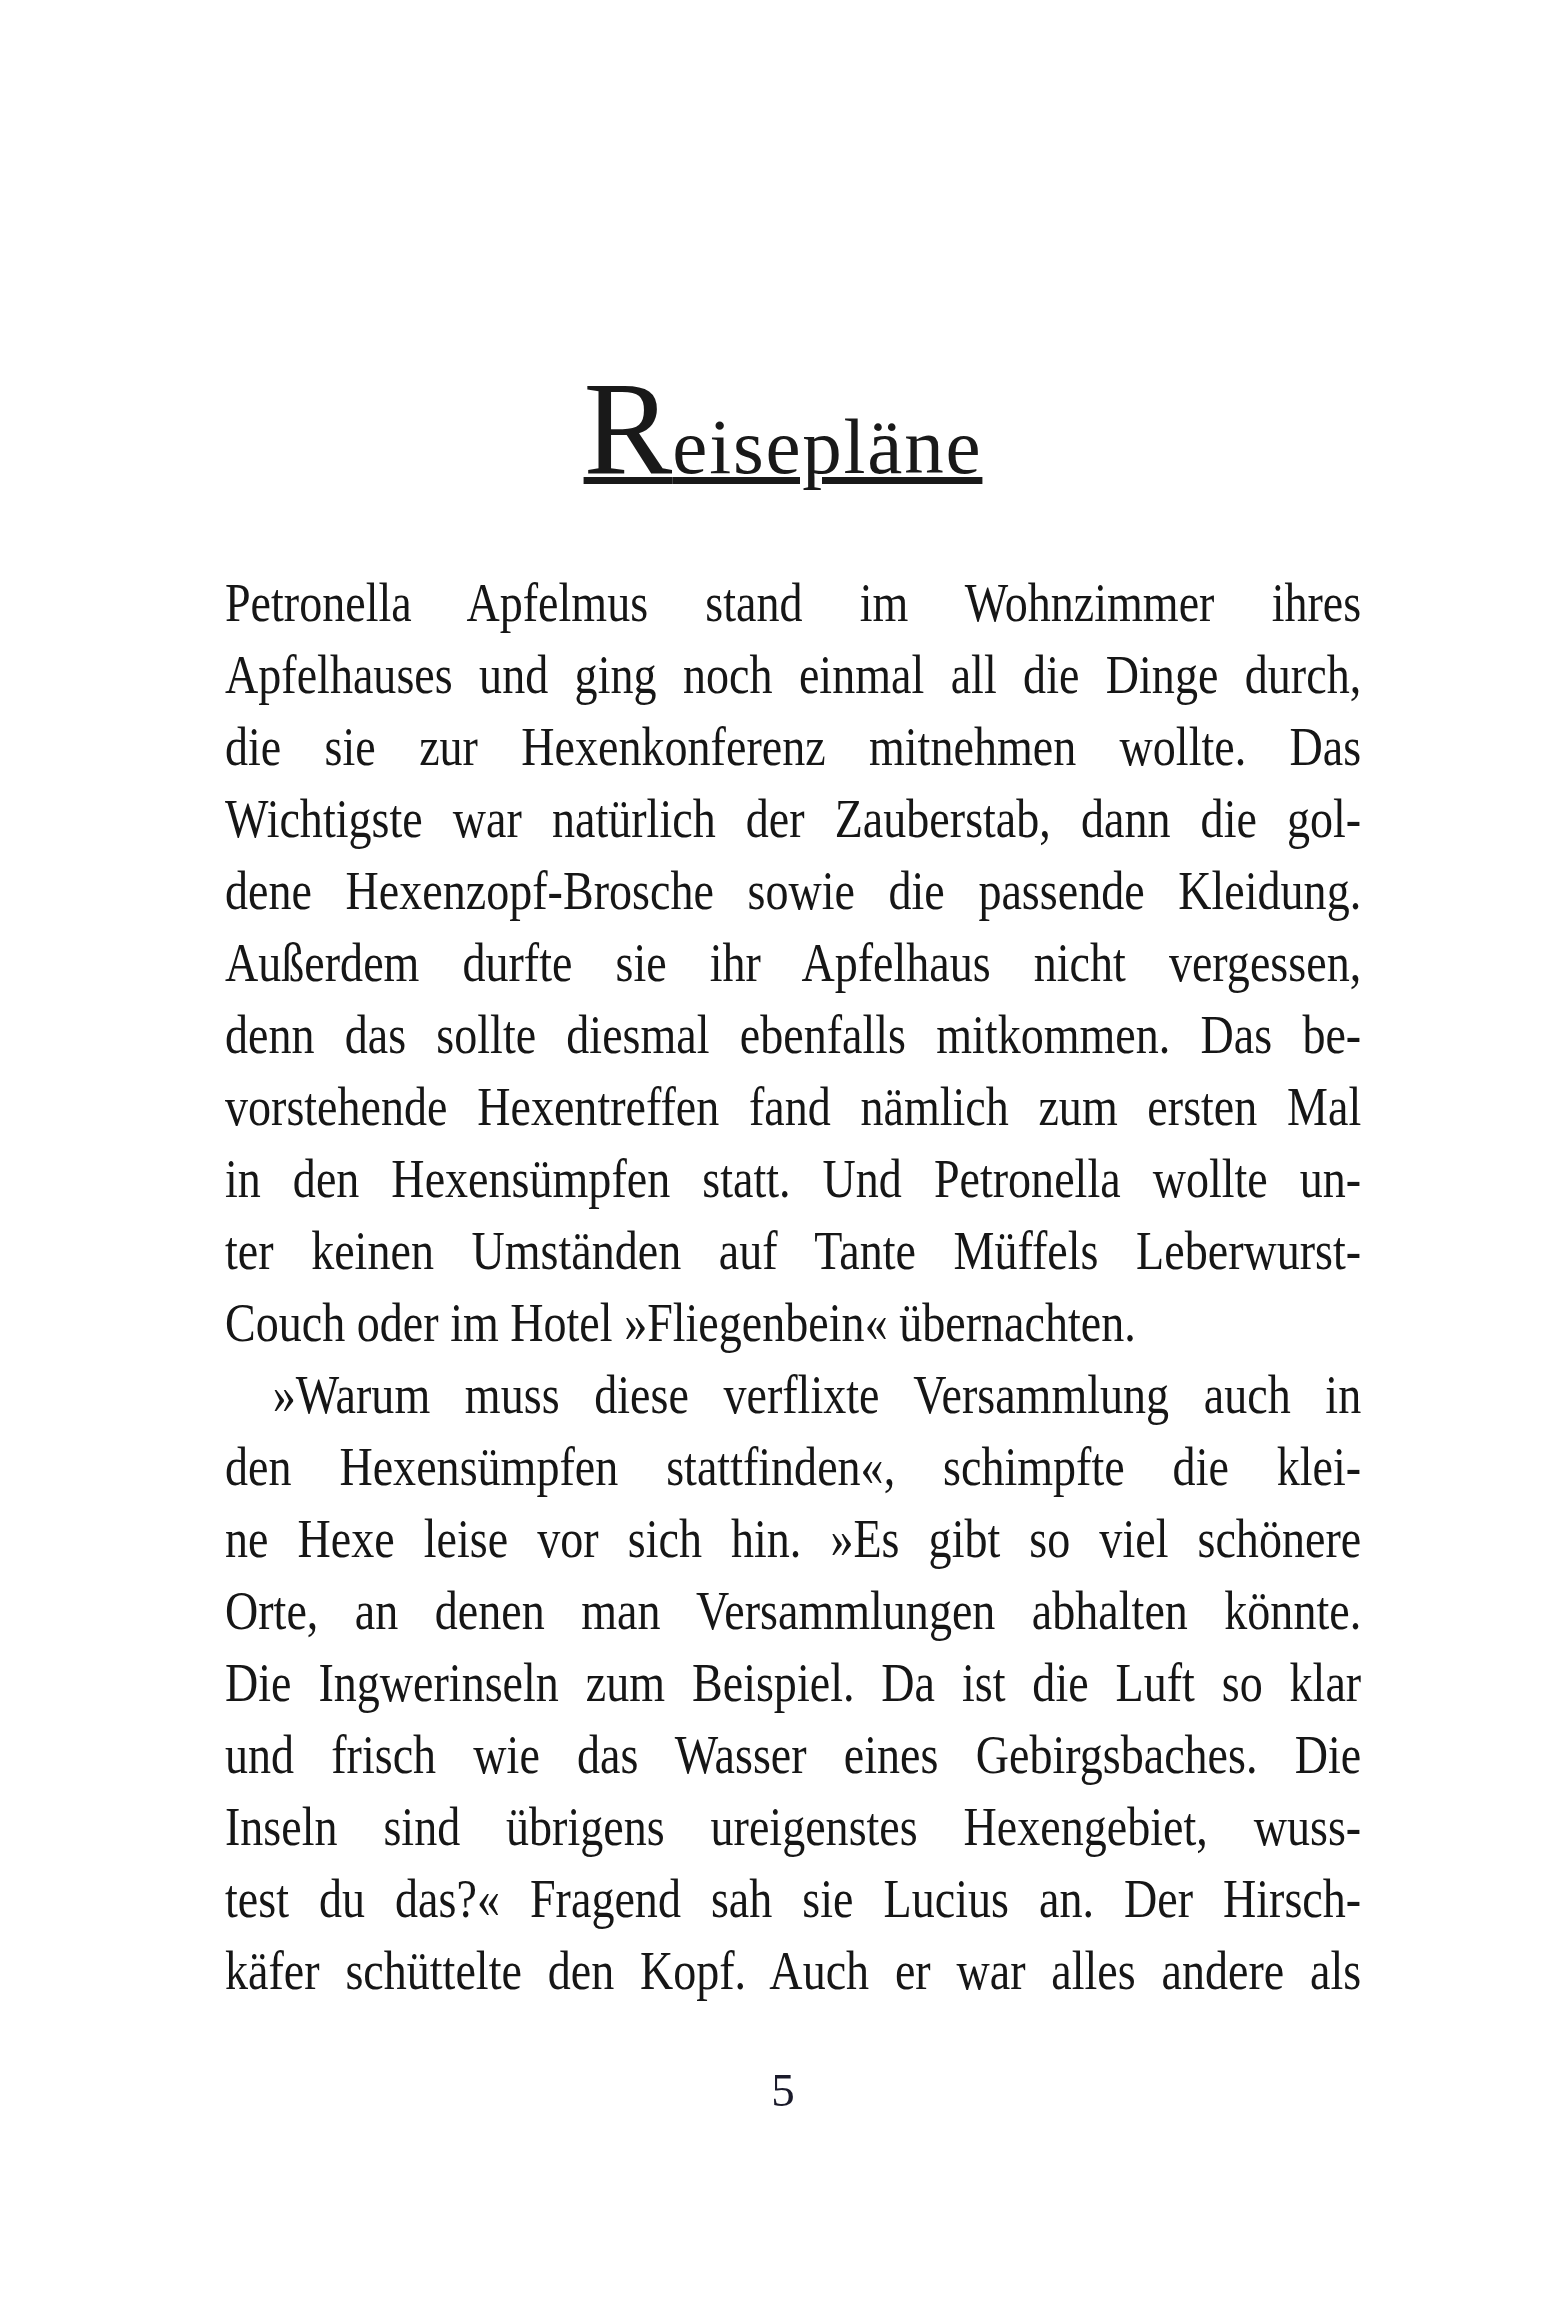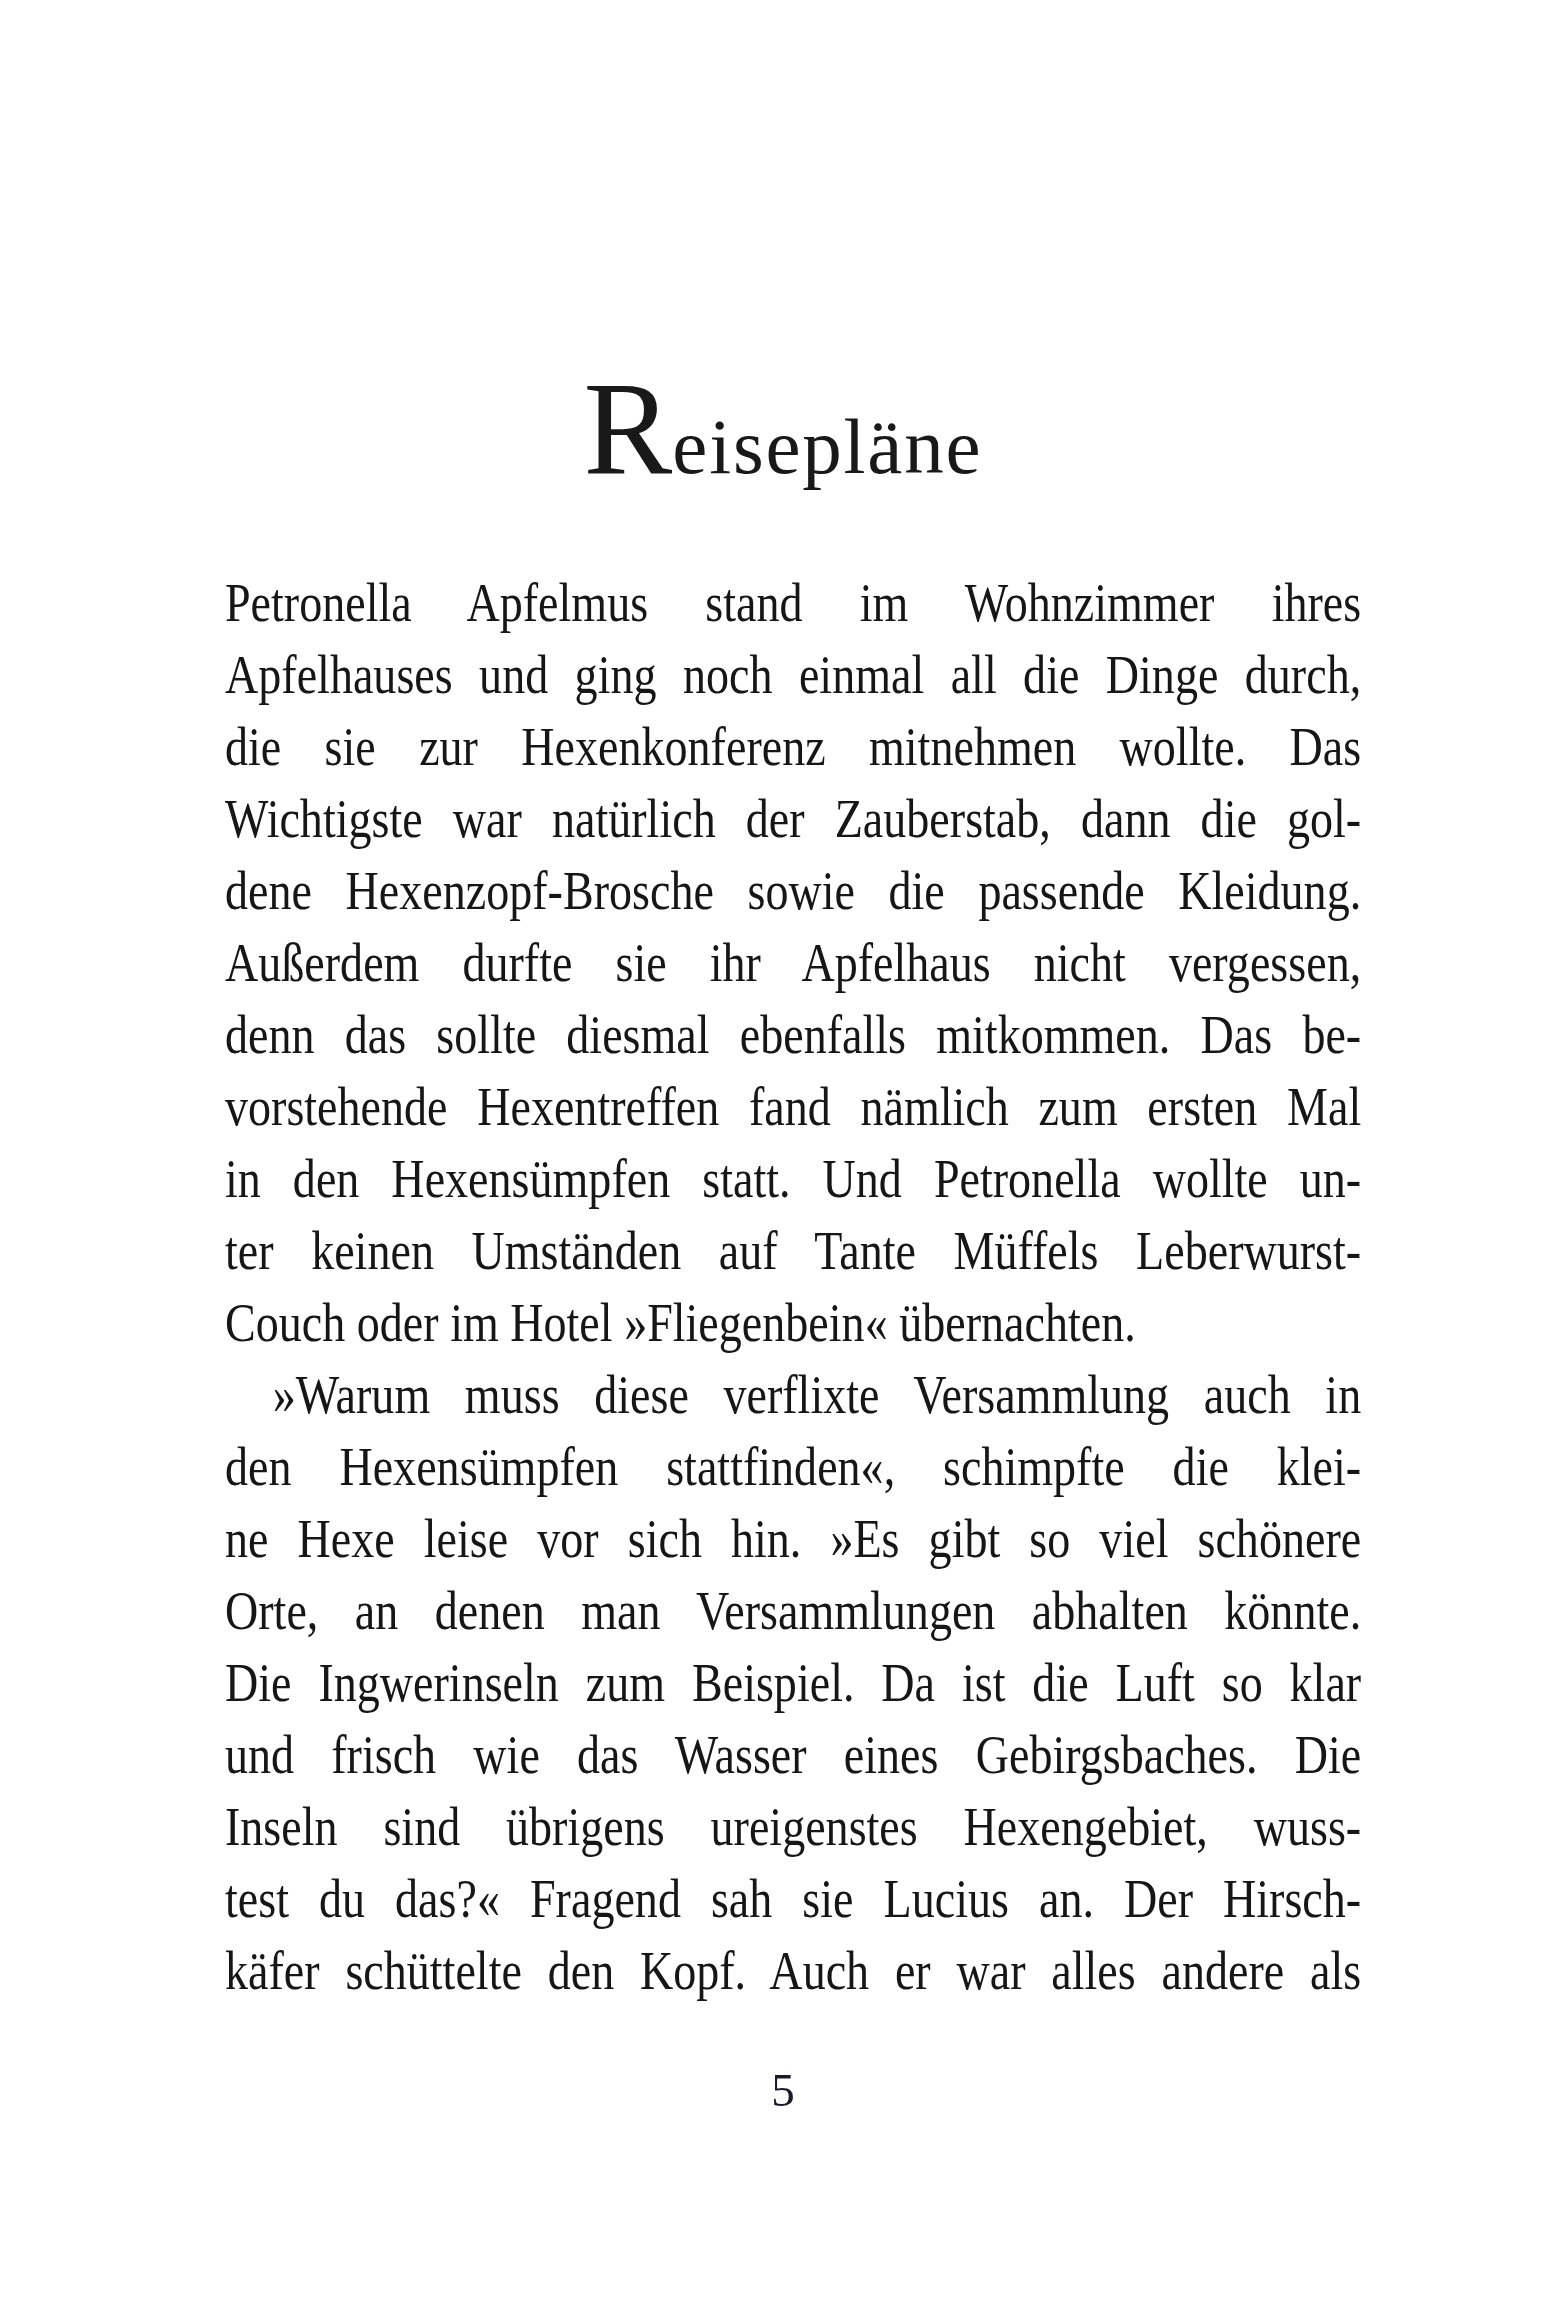--- a/index.html
+++ b/index.html
@@ -16,20 +16,21 @@
     position: absolute;
     top: 317px;
     left: 0;
     width: 1566px;
     text-align: center;
     font-size: 79px;
     line-height: 117px;
     font-weight: 400;
     letter-spacing: 1.8px;
     color: #191919;
+    text-decoration: underline;
   }
   .chapter-title::first-letter {
     font-size: 133px;
     letter-spacing: 0;
   }
   .body-text {
     position: absolute;
     top: 567px;
     left: 225px;
     width: 1332px;

